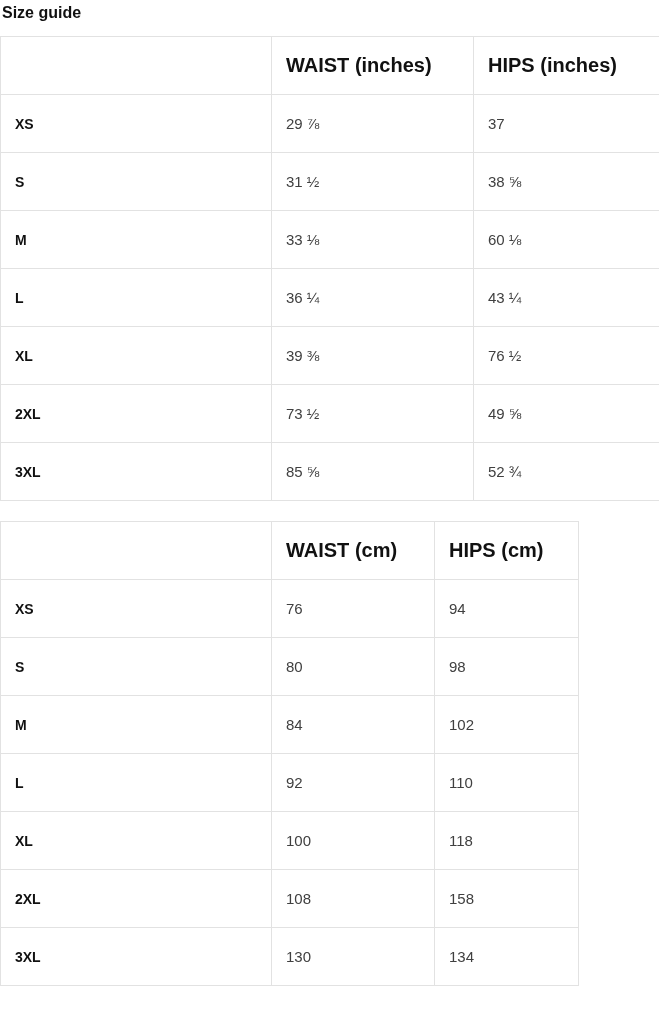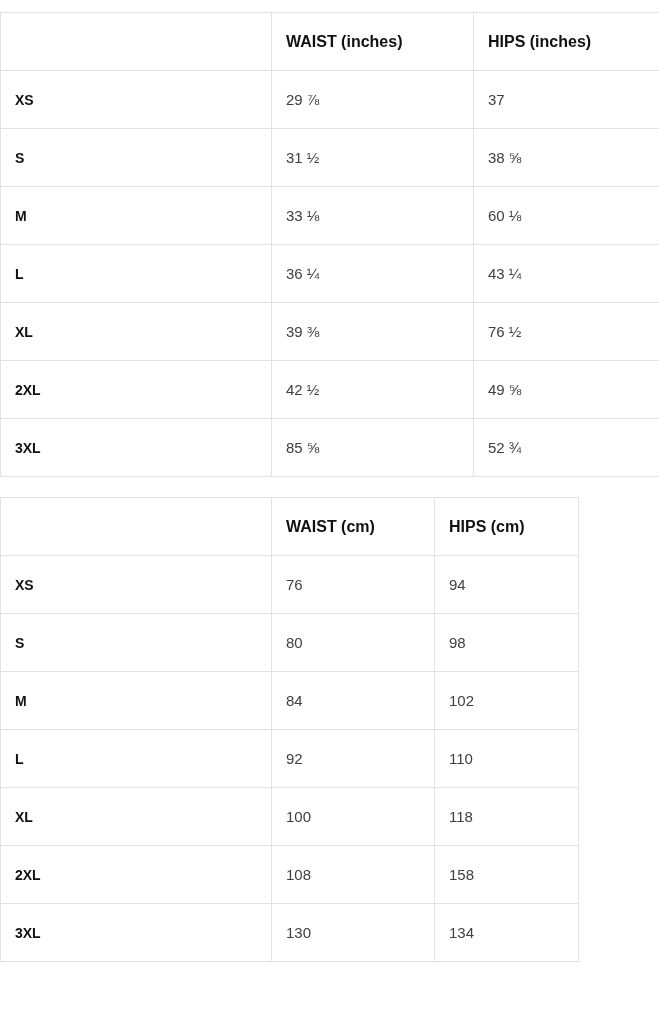--- a/index.html
+++ b/index.html
@@ -40,21 +40,21 @@
     vertical-align: middle;
     text-align: left;
     font-weight: normal;
     color: #404040;
     box-sizing: border-box;
     overflow: hidden;
     white-space: nowrap;
   }
   table.size-table thead th {
     font-weight: bold;
-    font-size: 16px;
+    font-size: 20px;
     color: #111111;
   }
   table.size-table tbody th.row-label {
     font-weight: bold;
     font-size: 14px;
     color: #111111;
   }
   
   #table-inches { width: 659px; }
   #table-inches col.c0 { width: 271px; }
@@ -68,20 +68,21 @@
 
   .spacer-between {
     height: 8px;
   }
 </style>
 </head>
 <body>
 
 <div class="page">
 
+  <h1 class="page-title">Size guide</h1>
 
   <table class="size-table" id="table-inches">
     <colgroup>
       <col class="c0">
         <col class="c1">
         <col class="c2">
     </colgroup>
     <thead>
       <tr>
         <th></th>
@@ -110,21 +111,21 @@
         <td>36 ¼</td>
         <td>43 ¼</td>
       </tr>
       <tr>
         <th class="row-label">XL</th>
         <td>39 ⅜</td>
         <td>76 ½</td>
       </tr>
       <tr>
         <th class="row-label">2XL</th>
-        <td>42 ½</td>
+        <td>73 ½</td>
         <td>49 ⅝</td>
       </tr>
       <tr>
         <th class="row-label">3XL</th>
         <td>85 ⅝</td>
         <td>52 ¾</td>
       </tr>
     </tbody>
   </table>
 

